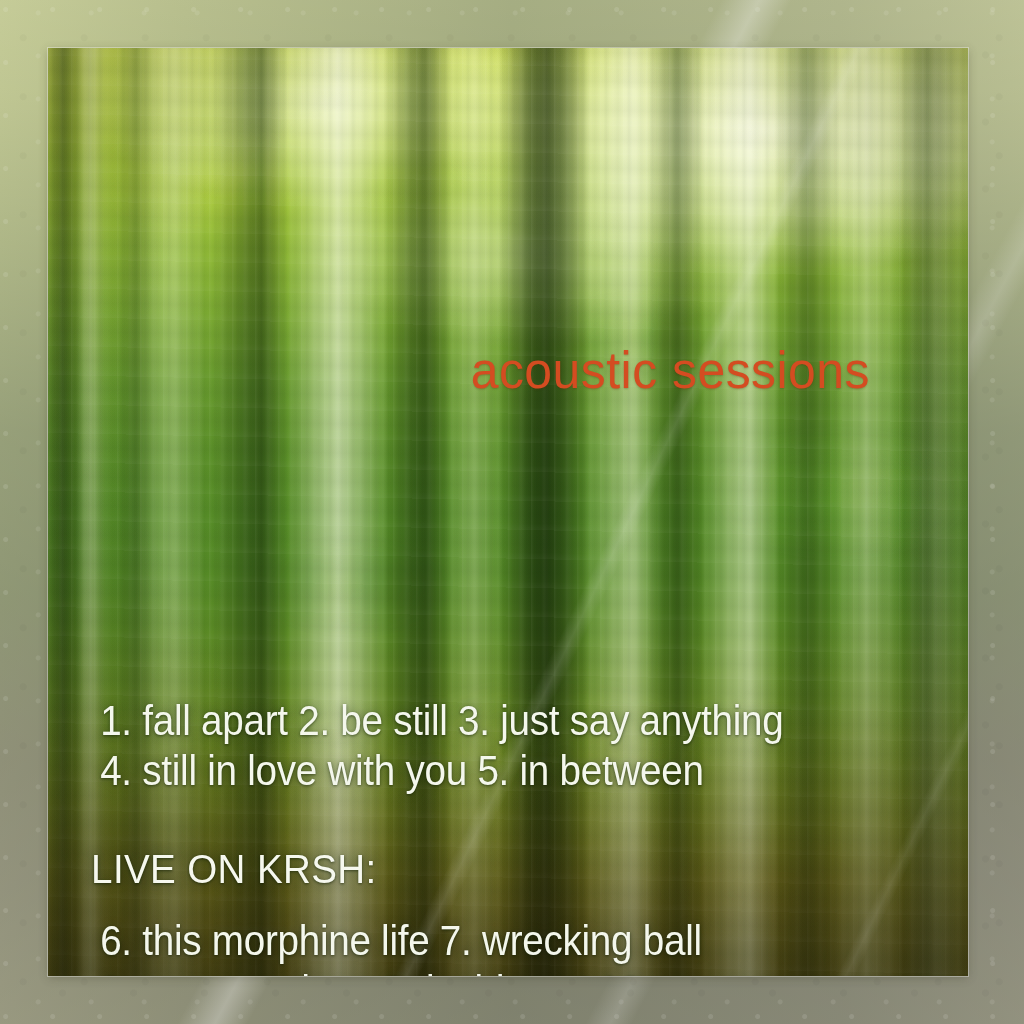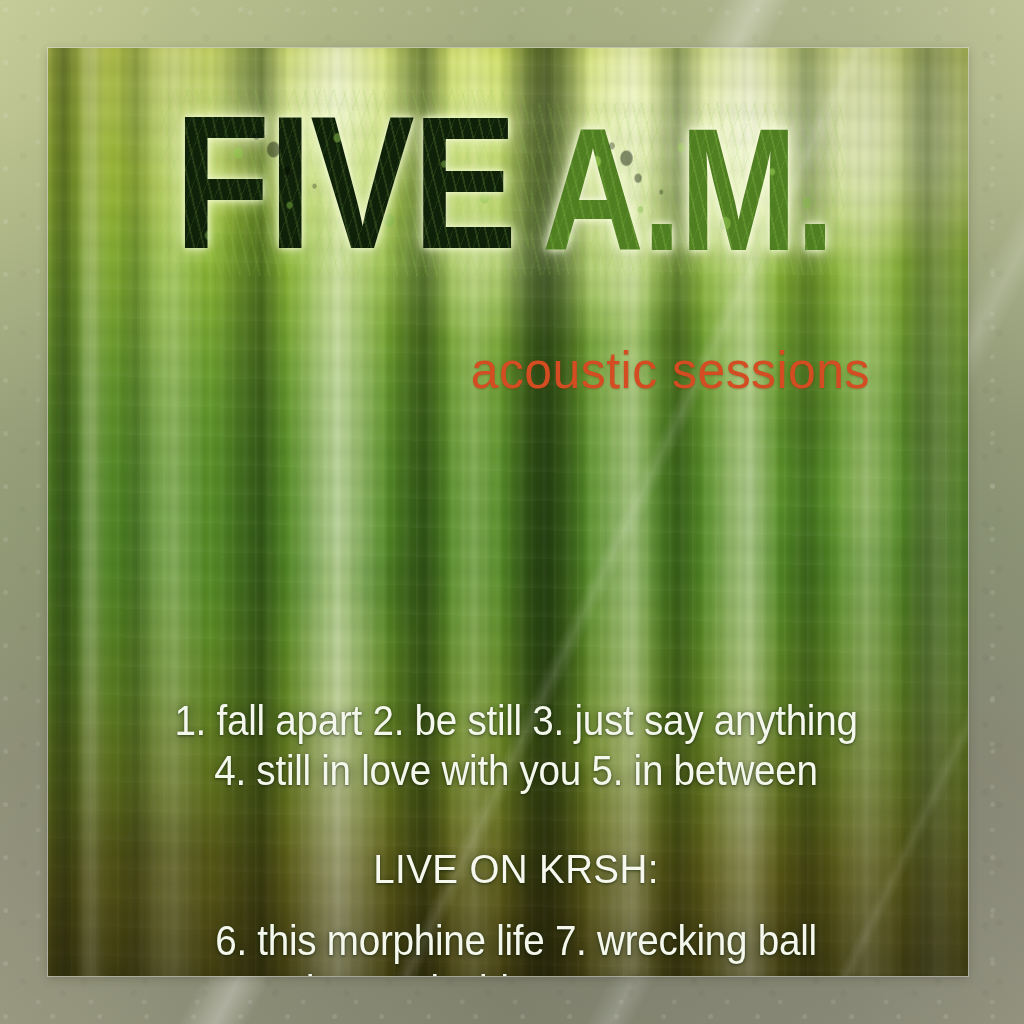--- a/index.html
+++ b/index.html
@@ -335,21 +335,20 @@
     white-space: nowrap;
     text-shadow: 0 1px 2px rgba(80,40,10,0.28);
   }
 
   
   .tracks {
     position: absolute;
     left: 16px;
     right: 0;
     top: 648px;
-    text-align: center;
     color: #f4f7ec;
     font-family: "Liberation Sans", sans-serif;
     font-weight: 400;
   }
   .track-line {
     white-space: nowrap;
     font-size: 42px;
     line-height: 50px;
     letter-spacing: -0.3px;
     transform: scaleX(0.92);
@@ -388,24 +387,20 @@
     <div class="streaks-dark"></div>
     <div class="streaks-light"></div>
     <div class="streaks-fine"></div>
     <div class="streaks-fine2"></div>
     <div class="photo-mottle"></div>
     <div class="photo-vignette"></div>
     <div class="photo-scratch"></div>
 
     <div class="content">
 
-      <div class="title-row">
-        <div class="title-word title-five">FIVE<span class="grunge"></span><span class="splatter"></span></div>
-        <div class="title-word title-am">A.M.<span class="grunge"></span><span class="splatter"></span></div>
-      </div>
 
       <div class="subtitle">acoustic sessions</div>
 
       <div class="tracks">
         <div class="track-line">1. fall apart   2. be still  3. just say anything</div>
         <div class="track-line">4. still in love with you   5. in between</div>
 
         <div class="tracks-gap"></div>
 
         <div class="live-label">LIVE ON KRSH:</div>

